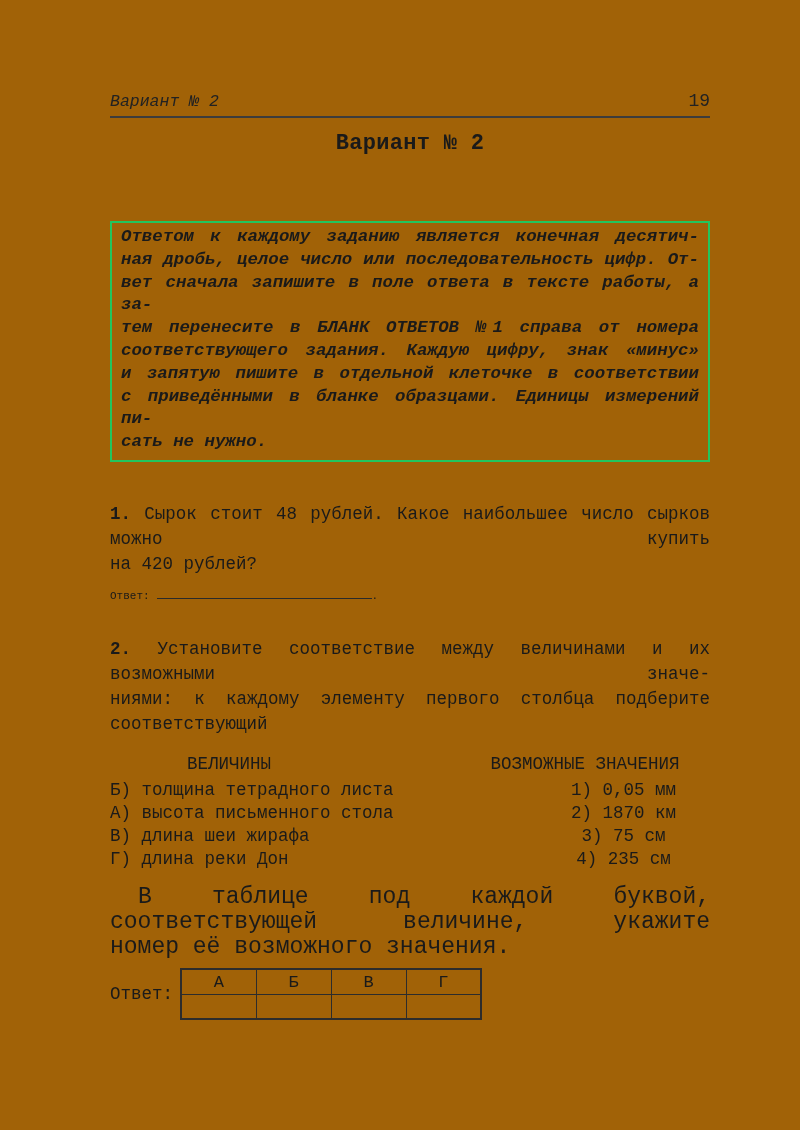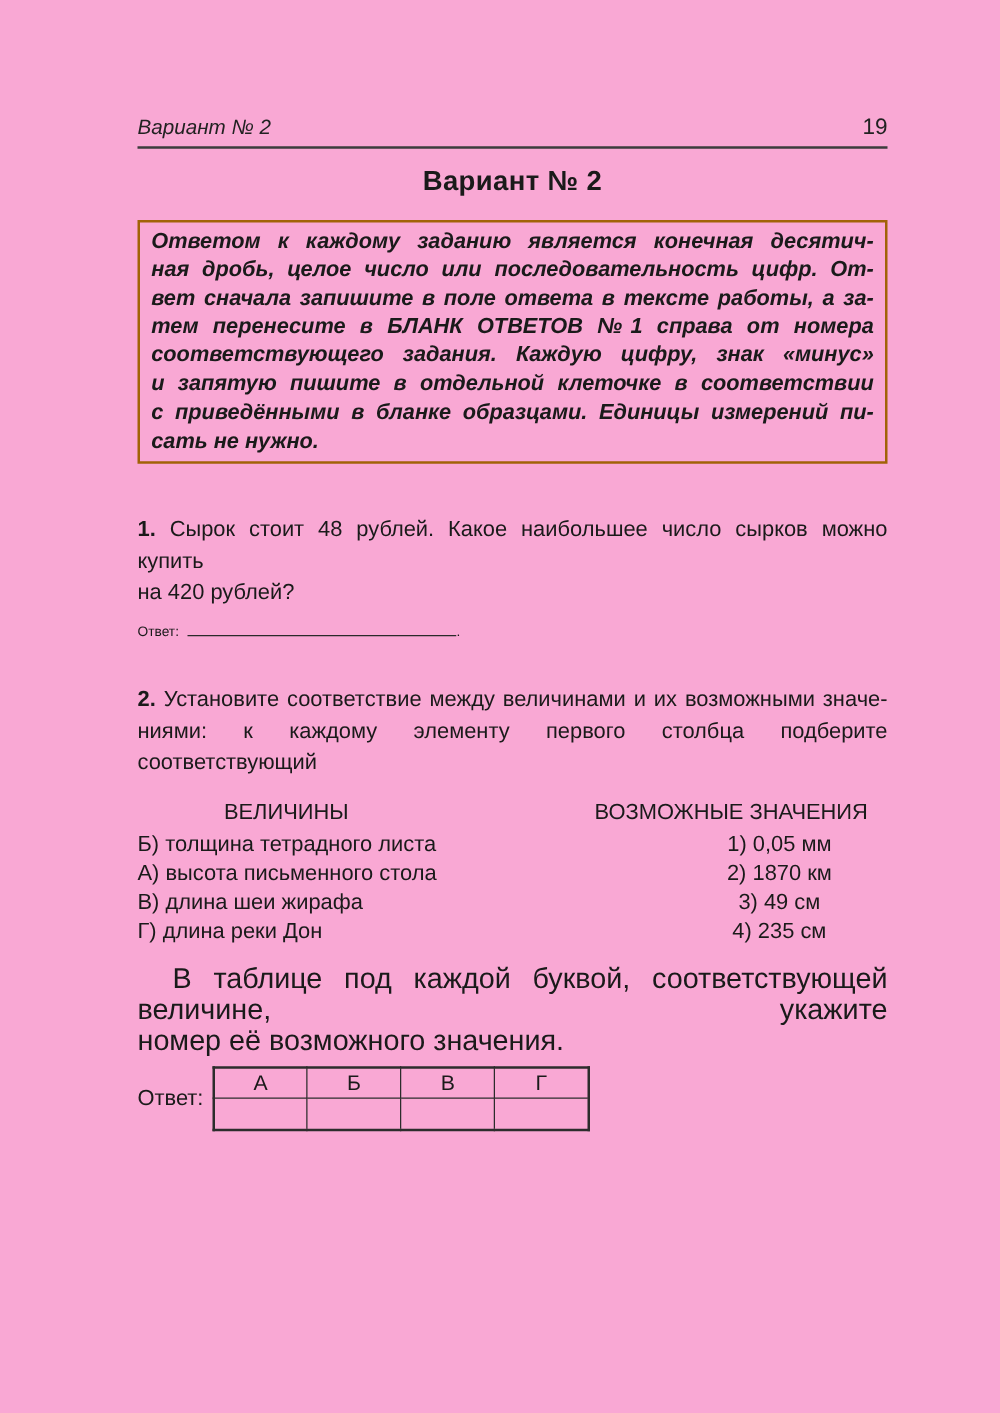--- a/index.html
+++ b/index.html
@@ -1,23 +1,23 @@
 <!DOCTYPE html>
 <html><head>
 <meta charset="utf-8">
 <style>
   * { margin: 0; padding: 0; box-sizing: border-box; }
   html, body { background: #ffffff; }
   .page {
     position: relative;
     width: 800px;
     height: 1130px;
-    background: #f9a8d4;
+    background: #a16207;
     color: #1a1a1a;
-    font-family: Liberation Sans, sans-serif;
+    font-family: Liberation Mono, monospace;
     overflow: hidden;
   }
   .content {
     position: absolute;
     left: 110px;
     top: 0;
     width: 600px;
   }
   
   .running-head {
@@ -33,22 +33,22 @@
   
   .title {
     margin-top: 13px;
     text-align: center;
     font-size: 22px;
     font-weight: bold;
     letter-spacing: 0.3px;
   }
   
   .box {
-    margin-top: 18px;
-    border: 2px solid #a16207;
+    margin-top: 65px;
+    border: 2px solid #22c55e;
     padding: 3px 9px 6px 9px;
     font-weight: bold;
     font-style: italic;
     font-size: 17.4px;
     line-height: 22.8px;
   }
   .just { text-align: justify; text-align-last: justify; }
   
   .q1 { margin-top: 40px; font-size: 17.5px; line-height: 25px; }
   .q2 { margin-top: 35px; font-size: 17.5px; line-height: 25px; }
@@ -131,21 +131,21 @@
         <div class="col-header">ВЕЛИЧИНЫ</div>
         <div class="item">Б) толщина тетрадного листа</div>
         <div class="item">А) высота письменного стола</div>
         <div class="item">В) длина шеи жирафа</div>
         <div class="item">Г) длина реки Дон</div>
       </div>
       <div class="col-right">
         <div class="col-header">ВОЗМОЖНЫЕ ЗНАЧЕНИЯ</div>
         <div class="vitem">1) 0,05 мм</div>
         <div class="vitem">2) 1870 км</div>
-        <div class="vitem">3) 49 см</div>
+        <div class="vitem">3) 75 см</div>
         <div class="vitem">4) 235 см</div>
       </div>
     </div>
 
     <div class="note">
       <div class="just indent"><span>В таблице под каждой буквой, соответствующей величине, укажите</span></div>
       <div>номер её возможного значения.</div>
     </div>
 
     <div class="tbl-row">

